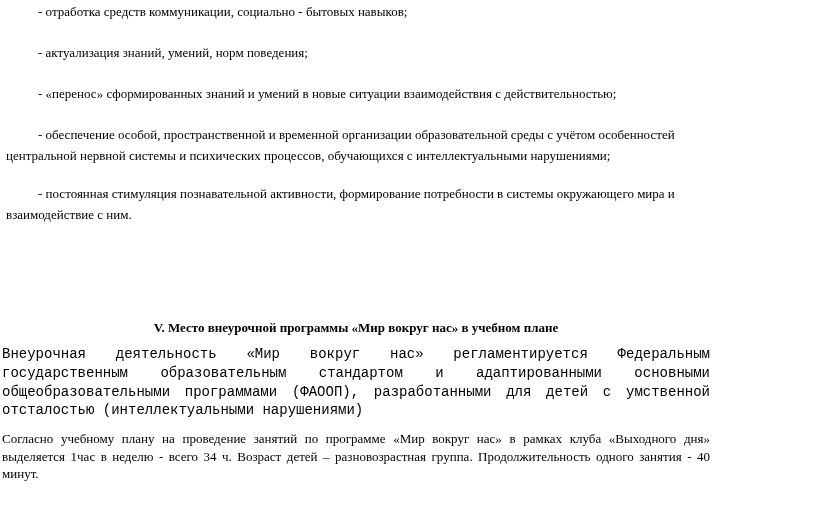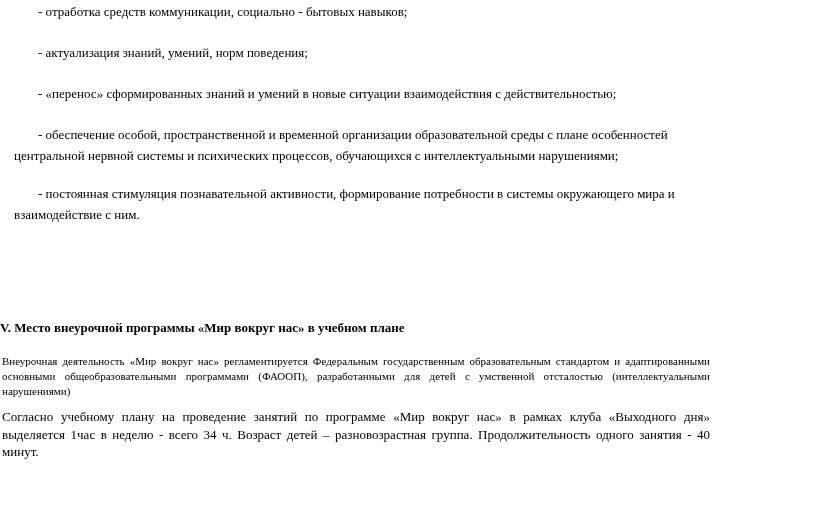--- a/index.html
+++ b/index.html
@@ -35,58 +35,59 @@
     text-align: justify;
     text-indent: 36px;
     margin: 0 0 4px 0;
     padding: 0 2px 0 2px;
   }
   .cont-line {
     font-size: 13.0px;
     line-height: 1.30;
     text-align: justify;
     text-indent: 0;
-    margin: 0 0 22px 12px;
+    margin: 0 0 22px 4px;
     padding: 0 2px 0 2px;
   }
   .gap {
     height: 74px;
   }
   .heading {
+    text-align: center;
     font-size: 13.0px;
     font-weight: bold;
-    margin: 0 0 18px 0;
+    margin: 0 0 9px 0;
   }
   .body-par {
     font-size: 13.0px;
     line-height: 1.34;
     text-align: justify;
     margin: 0 0 10px 0;
     padding: 0 2px 0 2px;
   }
   .body-par.sans {
-    font-family: Liberation Serif, serif;
-    font-size: 11px;
+    font-family: Liberation Mono, monospace;
+    font-size: 14px;
   }
   .body-par.last {
     margin-bottom: 13px;
   }
 </style>
 </head>
 <body>
 
 <div class="page">
 
   <p class="bullet-par">- отработка средств коммуникации, социально - бытовых навыков;</p>
 
   <p class="bullet-par">- актуализация знаний, умений, норм поведения;</p>
 
   <p class="bullet-par">- «перенос» сформированных знаний и умений в новые ситуации взаимодействия с действительностью;</p>
 
-  <p class="wrap-par">- обеспечение особой, пространственной и временной организации образовательной среды с плане особенностей</p>
+  <p class="wrap-par">- обеспечение особой, пространственной и временной организации образовательной среды с учётом особенностей</p>
   <p class="cont-line">центральной нервной системы и психических процессов, обучающихся с интеллектуальными нарушениями;</p>
 
 
   <p class="wrap-par">- постоянная стимуляция познавательной активности, формирование потребности в системы окружающего мира и</p>
   <p class="cont-line">взаимодействие с ним.</p>
 
   <div class="gap"></div>
 
   <h2 class="heading">V. Место внеурочной программы «Мир вокруг нас» в учебном плане</h2>
 

